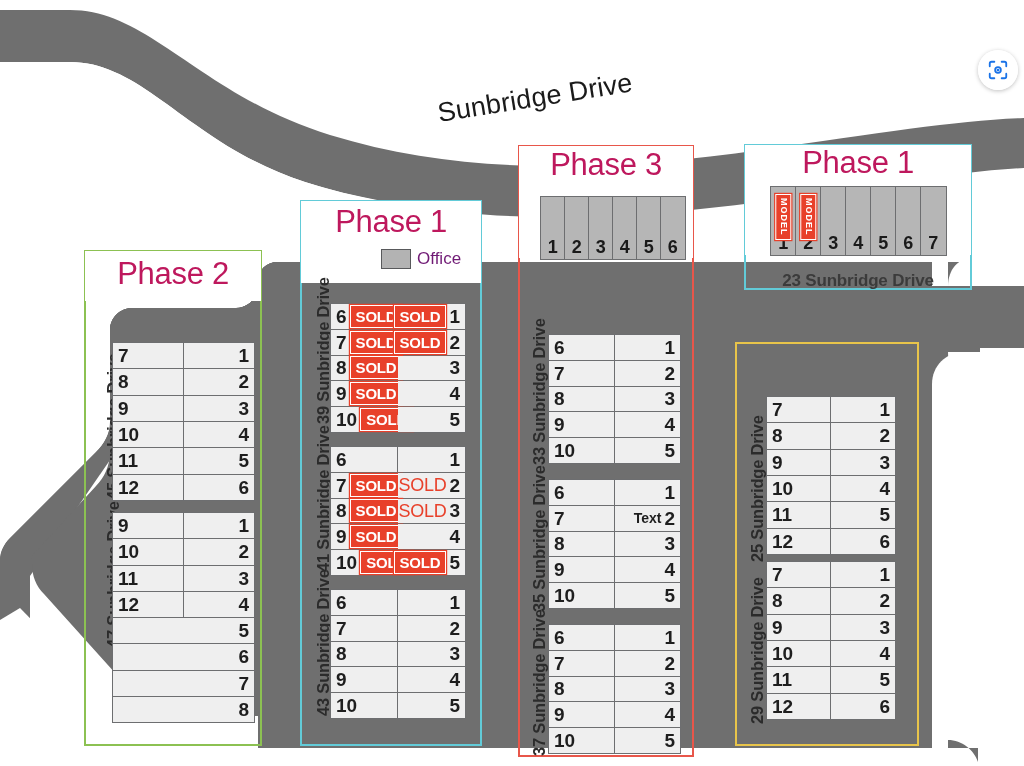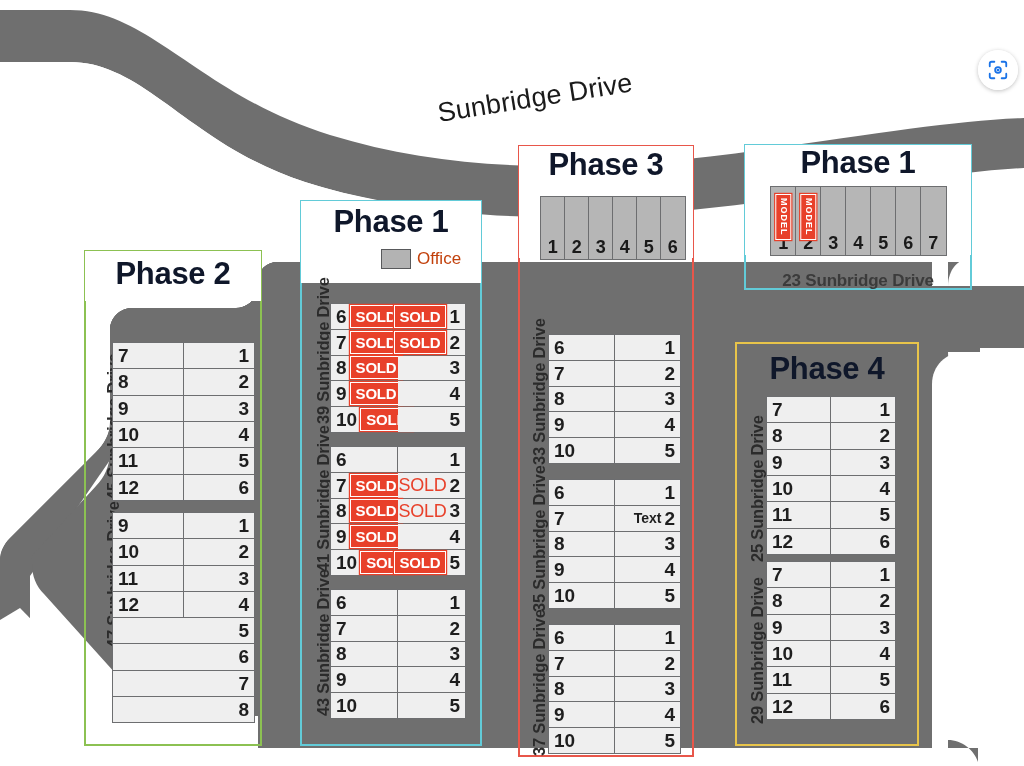--- a/index.html
+++ b/index.html
@@ -19,31 +19,31 @@
     transform-origin:left center;
   }
 
   
   .phase-box{position:absolute;box-sizing:border-box;background:transparent;}
   .phase-title-plate{
     position:absolute;background:#ffffff;box-sizing:border-box;
     display:flex;flex-direction:column;align-items:center;justify-content:flex-start;
   }
   .phase-title{
-    font-size:31px;font-weight:700;color:#0f172a;letter-spacing:-.3px;
+    font-size:31px;font-weight:400;color:#be185d;letter-spacing:-.3px;
     white-space:nowrap;line-height:1.1;
   }
 
   
   .legend{position:absolute;display:flex;align-items:center;gap:6px;}
   .legend-swatch{
     width:30px;height:20px;background:#b3b3b3;border:1.5px solid #58595b;
     box-sizing:border-box;
   }
-  .legend-text{font-size:17px;color:#c2410c;font-weight:400;}
+  .legend-text{font-size:17px;color:#701a75;font-weight:400;}
 
   
   .street-label{
     position:absolute;font-size:16.5px;font-weight:700;color:#2b2b2b;
     white-space:nowrap;transform:rotate(-90deg);transform-origin:left top;
     letter-spacing:-.2px;
   }
   .street-label-h{
     position:absolute;font-size:17px;font-weight:700;color:#3b3b3b;
     white-space:nowrap;text-align:center;letter-spacing:-.2px;
@@ -651,21 +651,20 @@
       </div>
       <div class="strip-lot">
         <span class="strip-num">7</span>
       </div>
     </div>
   <div class="street-label-h" style="left:746px;top:259px;width:224px;margin-top:12px;">23 Sunbridge Drive</div>
 
   <div class="phase-box" style="left:735px;top:342px;width:184px;height:404px;border:2px solid #e8c44a;"></div>
   <div class="phase-title-plate" style="left:736px;top:343px;width:182px;height:0px;background:transparent;">
   </div>
-  <div class="phase-title" style="position:absolute;left:736px;top:352px;width:182px;text-align:center;">Phase 4</div>
 
   <div class="street-label" style="left:748px;top:562px;">25 Sunbridge Drive</div>
   <div class="lot-block" style="left:766px;top:396px;width:130px;height:159px;">
       <div class="lot-row">
         <div class="lot-cell left">
           <span class="lot-num">7</span>
         </div>
         <div class="lot-cell right">
           <span class="lot-num">1</span>
         </div>

